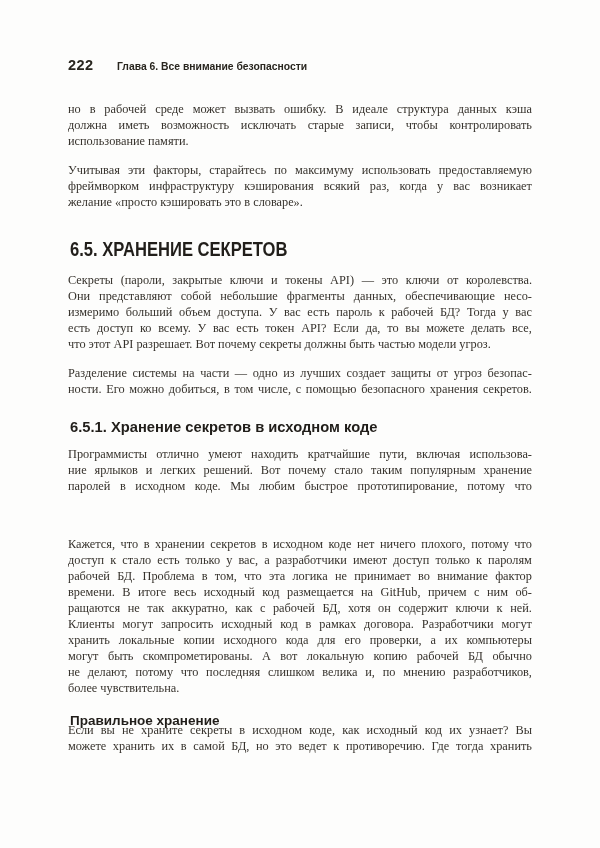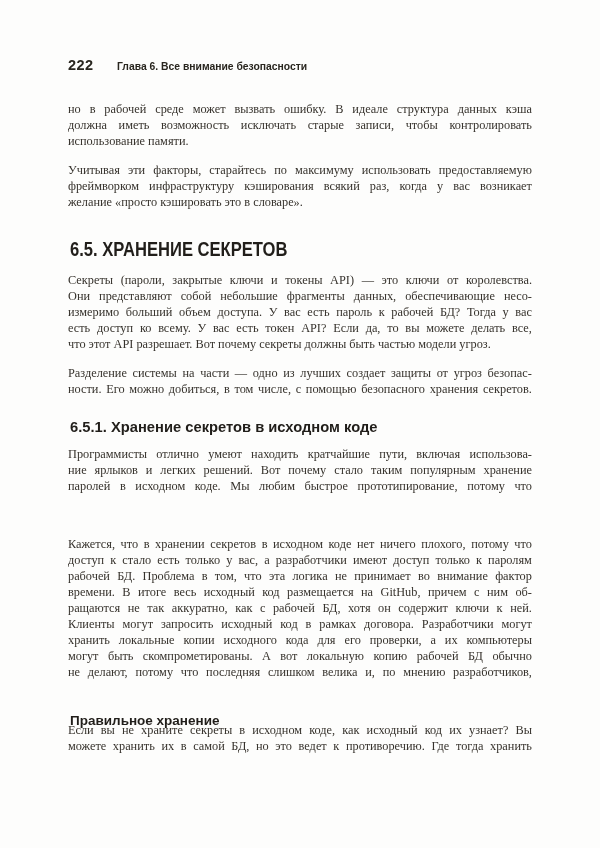--- a/index.html
+++ b/index.html
@@ -352,20 +352,21 @@
         <span>потому</span>
         <span>что</span>
         <span>последняя</span>
         <span>слишком</span>
         <span>велика</span>
         <span>и,</span>
         <span>по</span>
         <span>мнению</span>
         <span>разработчиков,</span>
       </div>
+      <div class="line last">более чувствительна.</div>
     </div>
 
   <h4 class="h4">Правильное хранение</h4>
 
   <div class="para p7">
       <div class="line">
         <span>Если</span>
         <span>вы</span>
         <span>не</span>
         <span>храните</span>

